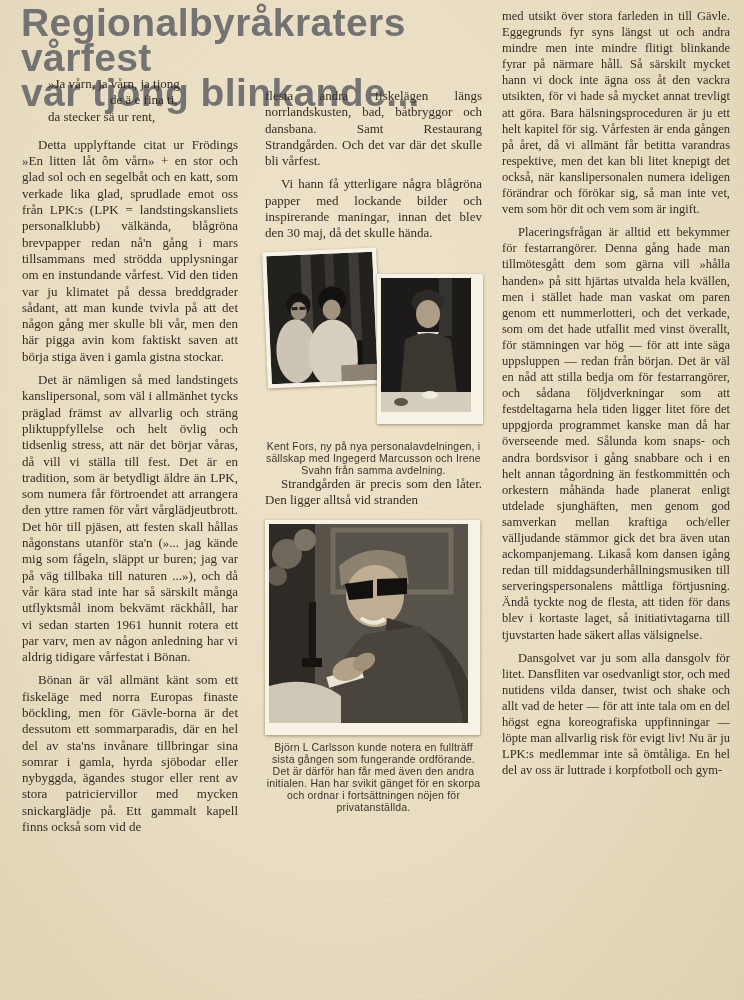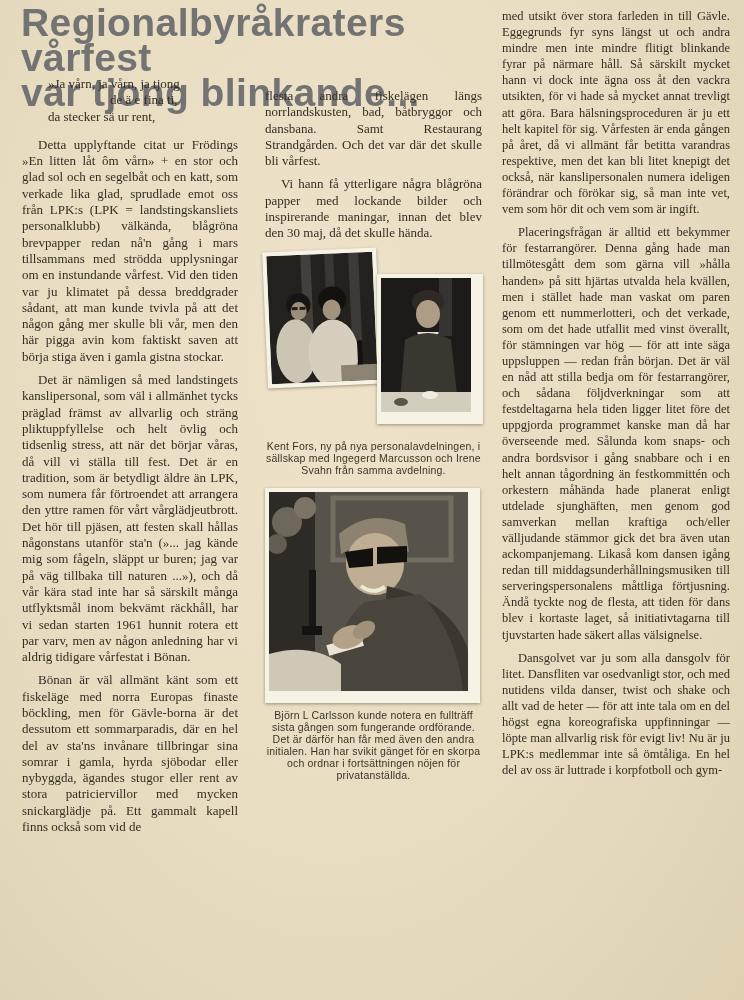--- a/index.html
+++ b/index.html
@@ -95,20 +95,21 @@
         <path d="M18,134 L24,62 Q47,48 70,62 L78,134 Z" fill="#3a3630"></path>
         <rect x="0" y="114" width="90" height="20" fill="#d3cdbd"></rect>
         <ellipse cx="49" cy="117" rx="8" ry="4" fill="#efece2"></ellipse>
         <ellipse cx="20" cy="124" rx="7" ry="4" fill="#5a544a"></ellipse>
       </svg>
     </div>
   </div>
 
   <div class="caption">Kent Fors, ny på nya personalavdelningen, i sällskap med Ingegerd Marcusson och Irene Svahn från samma avdelning.</div>
 
+  <p class="indent">Strandgården är precis som den låter. Den ligger alltså vid stranden</p>
 
   <div class="photo-frame photo-c">
     <svg viewBox="0 0 199 199" width="199" height="199">
       <rect width="199" height="199" fill="#57534a"></rect>
       <rect x="64" y="6" width="118" height="62" fill="none" stroke="#736d60" stroke-width="5"></rect>
       <rect x="0" y="0" width="46" height="199" fill="#2e2b26"></rect>
       <circle cx="18" cy="30" r="15" fill="#6e675b"></circle>
       <circle cx="36" cy="16" r="11" fill="#7c7567"></circle>
       <circle cx="8" cy="52" r="10" fill="#635c50"></circle>
       <rect x="40" y="78" width="7" height="58" fill="#191713"></rect>

